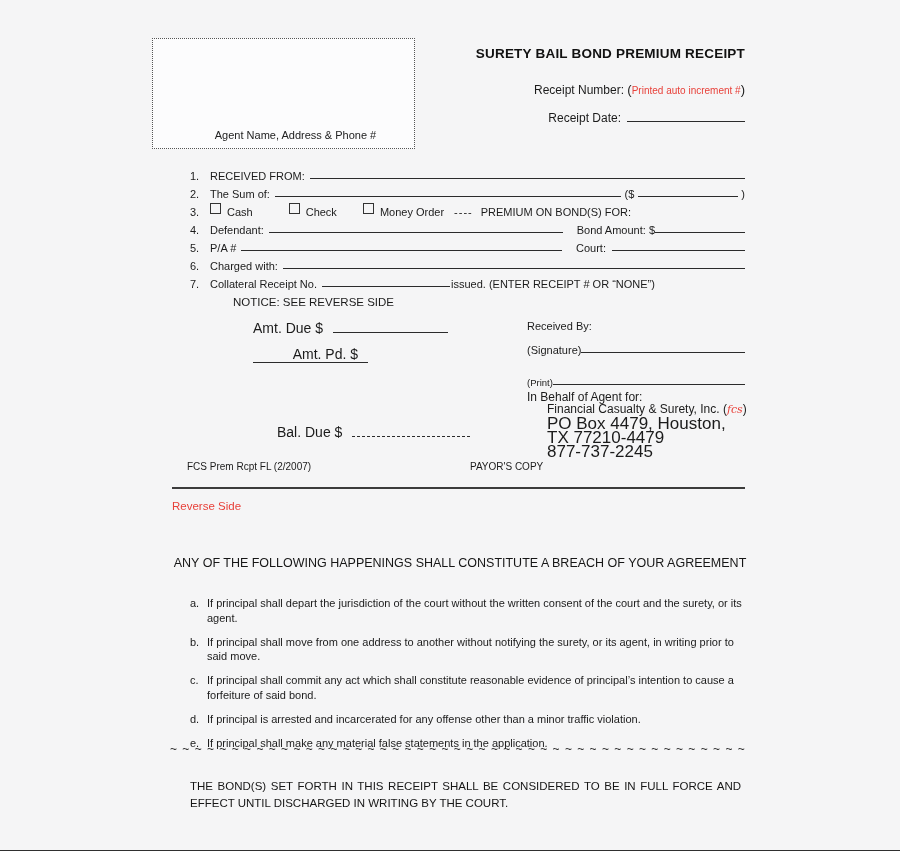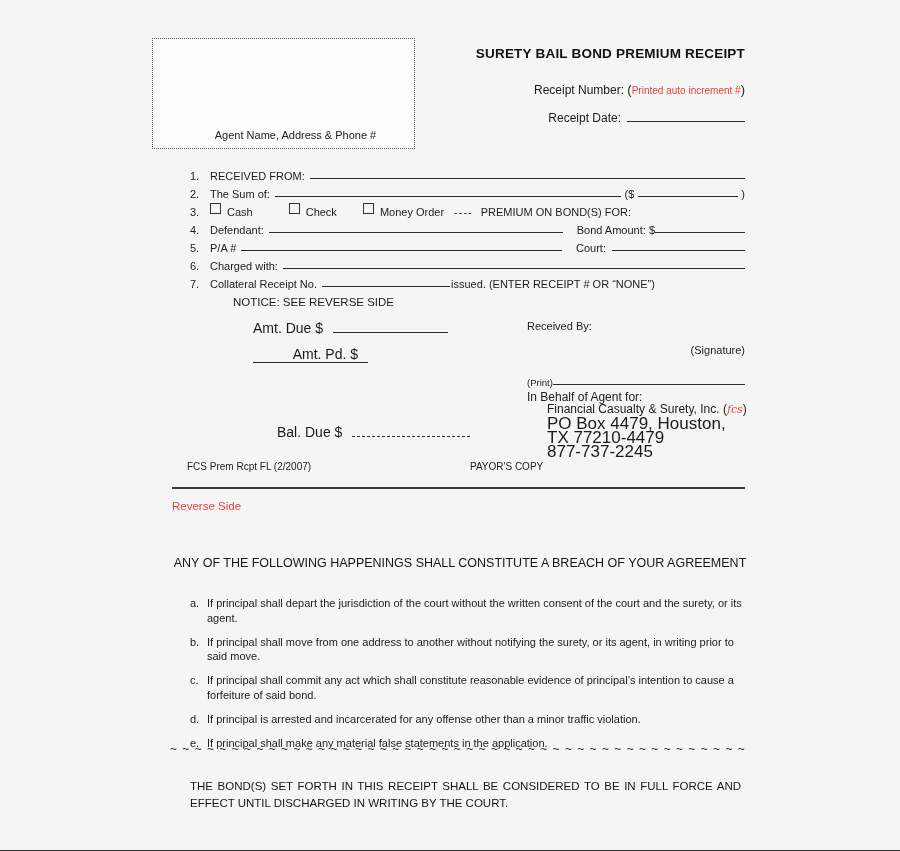--- a/index.html
+++ b/index.html
@@ -50,21 +50,21 @@
   .amt-row{display:flex;align-items:flex-end;font-size:14px;white-space:nowrap;}
   .amt-due{left:253px;top:320px;}
   .amt-pd{left:253px;top:346px;flex-direction:column;}
   .bal-due{left:253px;top:424px;padding-left:24px;}
   .amt-row .lbl{padding-right:10px;}
   .amt-line{width:115px;border-bottom:1px solid #2b2b2b;margin-bottom:3px;}
   .bal-line{width:118px;border-bottom:1px dashed #2b2b2b;margin-bottom:3px;}
 
   
   .rb-label{left:527px;top:320px;font-size:11px;}
-  .sig-row{left:527px;top:344px;width:218px;display:flex;align-items:flex-end;font-size:11px;flex-direction:column;}
+  .sig-row{left:527px;top:344px;width:218px;display:flex;align-items:flex-end;font-size:11px;}
   .print-row{left:527px;top:377px;width:218px;display:flex;align-items:flex-end;font-size:9.5px;justify-content:space-between;}
   .in-behalf{left:527px;top:390px;font-size:12px;}
   .company{left:547px;top:402px;width:200px;line-height:14px;}
   .company .name{font-size:12px;white-space:nowrap;}
   .company .logo{color:var(--red);font-style:italic;font-family:"DejaVu Serif",serif;font-size:11px;}
   .company .addr,.company .phone{font-size:17px;}
 
   
   .footer-code{left:187px;top:461px;font-size:10px;}
   .footer-copy{left:470px;top:461px;font-size:10px;}

